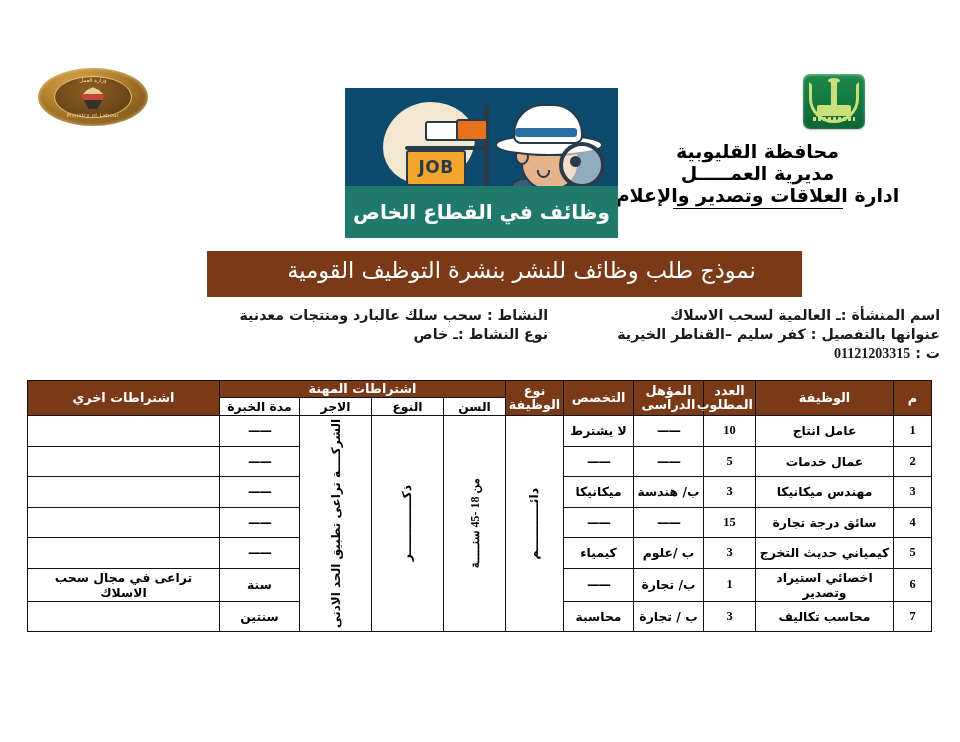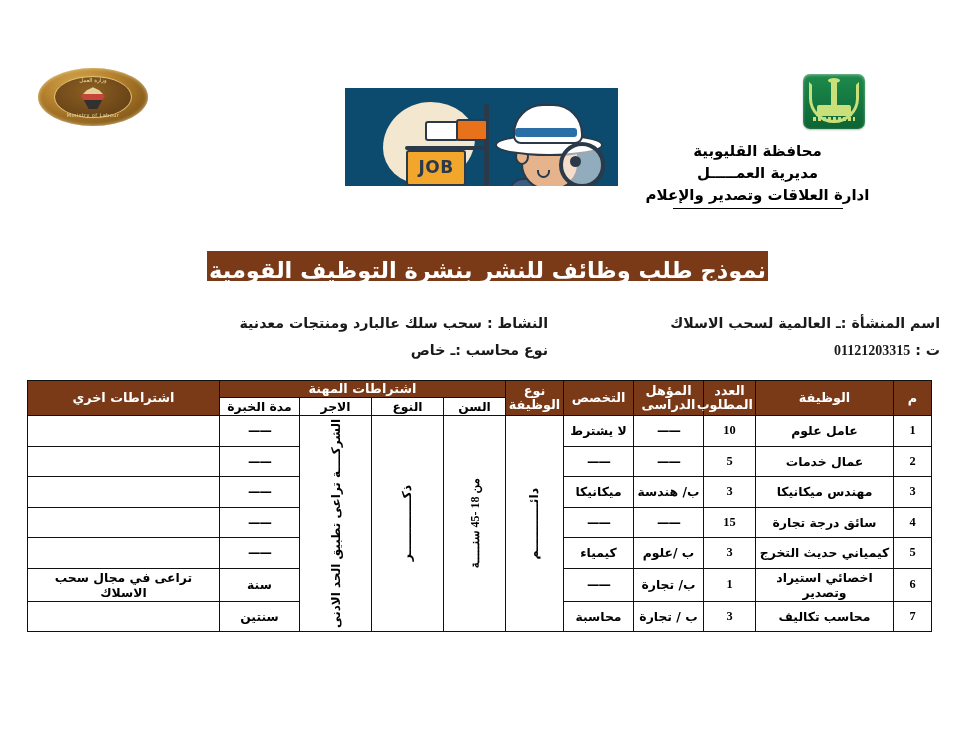--- a/index.html
+++ b/index.html
@@ -125,21 +125,21 @@
 
   
   .gov-titles {
     position: absolute;
     left: 560px;
     top: 140px;
     width: 395px;
     text-align: center;
     font-family: "DejaVu Sans", sans-serif;
     font-weight: bold;
-    font-size: 15px;
+    font-size: 19px;
     line-height: 22px;
     color: #000;
   }
   .gov-titles .line2 { letter-spacing: 0px; }
   .gov-rule {
     margin: 2px auto 0 auto;
     width: 170px;
     border-top: 1.6px solid #000;
   }
 
@@ -292,29 +292,30 @@
     text-align: center;
     letter-spacing: 0px;
   }
 
   
   .title-band {
     position: absolute;
     left: 207px;
     top: 251px;
     width: 561px;
-    height: 30px;
+    height: 46px;
     background: #7a3a17;
     color: #ffffff;
     font-family: "DejaVu Sans", sans-serif;
-    font-weight: bold;
+    font-weight: normal;
     font-size: 22.5px;
     line-height: 38px;
     text-align: center;
     white-space: nowrap;
+    padding-left: 34px;
   }
 
   
   .info {
     position: absolute;
     top: 300px;
     left: 0;
     width: 960px;
     height: 72px;
     font-family: "DejaVu Sans", sans-serif;
@@ -330,21 +331,21 @@
     text-align: right;
     width: 340px;
   }
   .info-left {
     position: absolute;
     left: 228px;
     top: 6px;
     text-align: right;
     width: 320px;
   }
-  .info-line { white-space: nowrap; margin-top: 8px; }
+  .info-line { white-space: nowrap; }
   .info-phone { direction: rtl; }
   .info-phone .num { direction: ltr; unicode-bidi: embed; font-family: "Liberation Serif", serif; font-size: 14px; }
 
   
   .tbl-wrap {
     position: absolute;
     left: 28px;
     top: 380px;
     width: 904px;
   }
@@ -453,44 +454,49 @@
         <div class="ear"></div>
         <div class="brow"></div>
         <div class="mouth"></div>
         <div class="hat-brim"></div>
         <div class="hat-crown"></div>
         <div class="hat-band"></div>
         <div class="magnifier"></div>
         <div class="pupil"></div>
       </div>
     </div>
+    <div class="green-banner">وظائف في القطاع الخاص</div>
   </div>
 
   <div class="title-band">نموذج طلب وظائف للنشر بنشرة التوظيف القومية</div>
 </div>
 
 <div class="info">
   <div class="info-right">
     <div class="info-line">
       <span>اسم المنشأة :ـ</span>
       <span>العالمية لسحب الاسلاك</span>
     </div>
+    <div class="info-line">
+      <span>عنوانها بالتفصيل :</span>
+      <span>كفر سليم –القناطر الخيرية</span>
+    </div>
     <div class="info-line info-phone">
       <span>ت  :</span>
       <span class="num">01121203315</span>
     </div>
   </div>
 
   <div class="info-left">
     <div class="info-line">
       <span>النشاط :</span>
       <span>سحب سلك عالبارد  ومنتجات معدنية</span>
     </div>
     <div class="info-line">
-      <span>نوع محاسب :ـ</span>
+      <span>نوع النشاط :ـ</span>
       <span>خاص</span>
     </div>
   </div>
 </div>
 
 <div class="tbl-wrap">
   <table class="jobs">
     <colgroup>
       <col class="c-num">
         <col class="c-job">
@@ -519,21 +525,21 @@
         <th class="sub">السن</th>
         <th class="sub">النوع</th>
         <th class="sub">الاجر</th>
         <th class="sub">مدة الخبرة</th>
       </tr>
     </thead>
     <tbody>
 
       <tr>
         <td class="row-cell numeric">1</td>
-        <td class="row-cell">عامل علوم</td>
+        <td class="row-cell">عامل انتاج</td>
         <td class="row-cell numeric">10</td>
         <td class="row-cell dash">——</td>
         <td class="row-cell">لا يشترط</td>
         <td class="vert" rowspan="7">
           <span class="vert-inner">دائـــــــــــم</span>
         </td>
         <td class="vert vert-tall" rowspan="7">
           <span class="vert-inner vert-num">من 18 -45 سنـــــة</span>
         </td>
         <td class="vert" rowspan="7">

